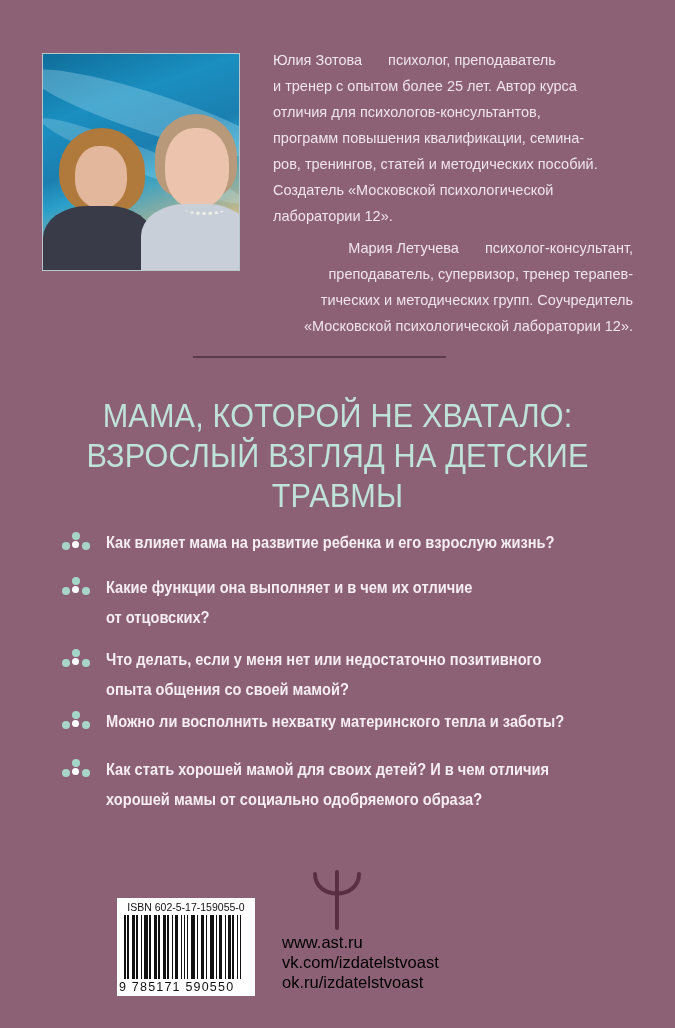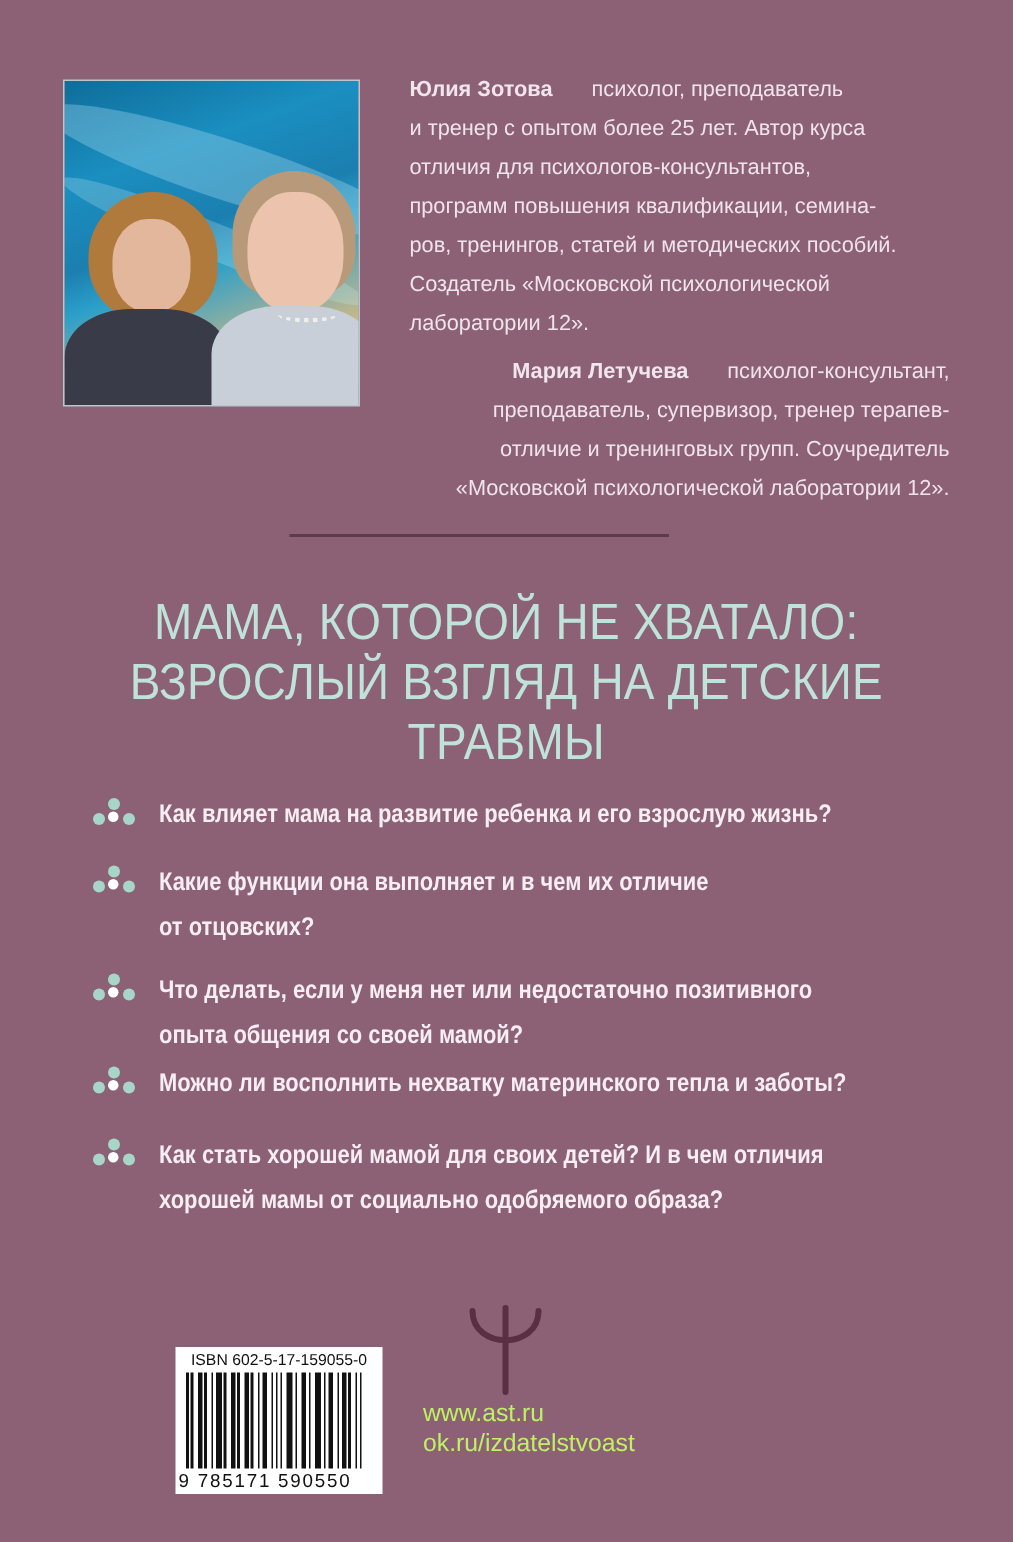--- a/index.html
+++ b/index.html
@@ -20,21 +20,21 @@
     .photo .wave2 { position: absolute; left: -10px; top: 95px; width: 220px; height: 24px; background: rgba(200,235,245,0.25); transform: rotate(22deg); border-radius: 50%; }
     .person1-hair { position: absolute; left: 16px; top: 74px; width: 86px; height: 86px; background: #b07a3c; border-radius: 50% 50% 40% 45%; }
     .person1-face { position: absolute; left: 32px; top: 92px; width: 52px; height: 62px; background: #e3b79b; border-radius: 45%; }
     .person1-body { position: absolute; left: 0px; top: 152px; width: 110px; height: 80px; background: #3a3b48; border-radius: 40% 40% 0 0; }
     .person2-hair { position: absolute; left: 112px; top: 60px; width: 82px; height: 84px; background: #b89a7a; border-radius: 50% 50% 35% 35%; }
     .person2-face { position: absolute; left: 122px; top: 74px; width: 64px; height: 80px; background: #ecc3ac; border-radius: 45%; }
     .person2-body { position: absolute; left: 98px; top: 150px; width: 110px; height: 80px; background: #c8cfd8; border-radius: 40% 40% 0 0; }
     .necklace { position: absolute; left: 142px; top: 150px; width: 40px; height: 8px; border-bottom: 3px dotted #f1efe8; border-radius: 0 0 50% 50%; }
 
     .bio { position: absolute; left: 273px; width: 360px; color: #efe4ea; font-size: 14.5px; line-height: 26px; }
-    .bio .name { font-weight: bold; color: #f0e6ec; margin-right: 26px; }
+    .bio .name { font-weight: normal; color: #f0e6ec; margin-right: 26px; }
     .bio1 { top: 47px; }
     .bio2 { top: 235px; text-align: right; }
     .bio-line { display: block; white-space: nowrap; }
 
     .divider { position: absolute; left: 193px; top: 356px; width: 253px; height: 2px; background: #5d3a4c; }
 
     .title { position: absolute; left: 40px; top: 395px; width: 595px; text-align: center; color: #bfe2d9; font-size: 34px; line-height: 40px; letter-spacing: 0.2px; font-family: "Liberation Sans Narrow", "Liberation Sans", sans-serif; transform: scaleX(0.9); transform-origin: center; }
     .title span { display: block; }
 
     .q { position: absolute; left: 62px; width: 560px; }
@@ -45,21 +45,21 @@
     .q .text span { display: block; }
 
     .barcode { position: absolute; left: 117px; top: 898px; width: 138px; height: 98px; background: #ffffff; }
     .isbn { position: absolute; left: 0; top: 3px; width: 100%; text-align: center; font-size: 10.5px; color: #111; }
     .bars { position: absolute; left: 7px; top: 17px; width: 124px; height: 64px; display: flex; align-items: stretch; }
     .bars i { display: block; height: 100%; background: #111; }
     .bars b { display: block; height: 100%; }
     .digits { position: absolute; left: 2px; bottom: 2px; font-size: 12.5px; color: #111; letter-spacing: 1.2px; font-family: "Liberation Sans", sans-serif; }
 
     .psi { position: absolute; left: 309px; top: 870px; width: 56px; height: 60px; }
-    .links { position: absolute; left: 282px; top: 932px; color: #bef264; font-size: 16.5px; line-height: 20px; }
+    .links { position: absolute; left: 282px; top: 932px; color: #000000; font-size: 16.5px; line-height: 20px; }
     .links span { display: block; }
   </style>
 </head>
 <body>
 
 <div class="photo">
   <div class="wave"></div>
     <div class="wave2"></div>
   <div class="person1-hair"></div>
     <div class="person1-face"></div>
@@ -76,21 +76,21 @@
   <span class="bio-line">отличия для психологов-консультантов,</span>
   <span class="bio-line">программ повышения квалификации, семина-</span>
   <span class="bio-line">ров, тренингов, статей и методических пособий.</span>
   <span class="bio-line">Создатель «Московской психологической</span>
   <span class="bio-line">лаборатории 12».</span>
 </div>
 
 <div class="bio bio2">
   <span class="bio-line"><span class="name">Мария Летучева</span><span>психолог-консультант,</span></span>
   <span class="bio-line">преподаватель, супервизор, тренер терапев-</span>
-  <span class="bio-line">отличие и тренинговых групп. Соучредитель</span>
+  <span class="bio-line">тических и методических групп. Соучредитель</span>
   <span class="bio-line">«Московской психологической лаборатории 12».</span>
 </div>
 
 <div class="divider"></div>
 
 <div class="title">
   <span>МАМА, КОТОРОЙ НЕ ХВАТАЛО:</span>
   <span>ВЗРОСЛЫЙ ВЗГЛЯД НА ДЕТСКИЕ</span>
   <span>ТРАВМЫ</span>
 </div>
@@ -220,14 +220,15 @@
   <div class="digits">9 785171 590550</div>
 </div>
 
 <svg class="psi" viewBox="0 0 56 60">
   <path d="M6 4 C 6 30, 50 30, 50 4" fill="none" stroke="#5a2f44" stroke-width="4" stroke-linecap="round"></path>
   <line x1="28" y1="2" x2="28" y2="58" stroke="#5a2f44" stroke-width="4" stroke-linecap="round"></line>
 </svg>
 
 <div class="links">
   <span>www.ast.ru</span>
+  <span>vk.com/izdatelstvoast</span>
   <span>ok.ru/izdatelstvoast</span>
 </div>
 
 </body></html>

